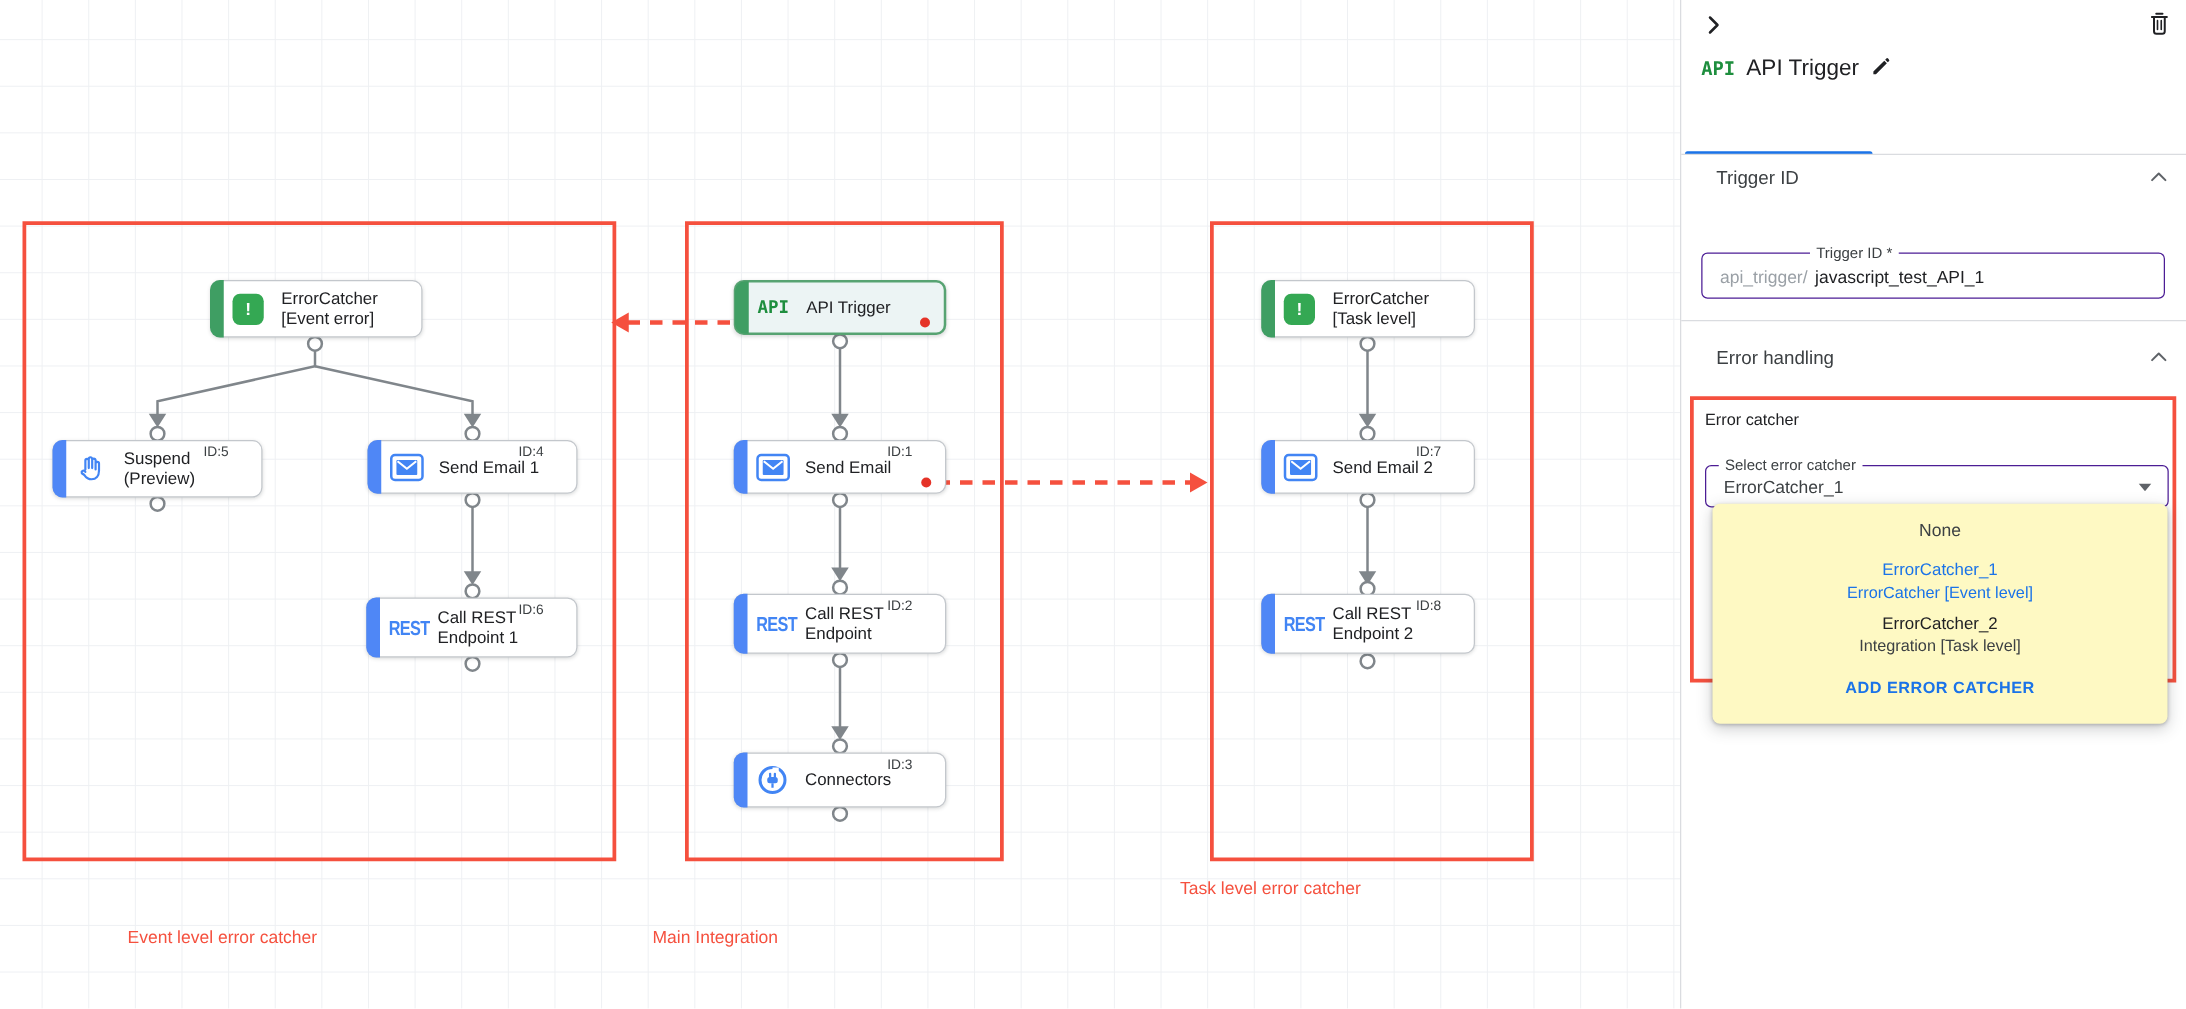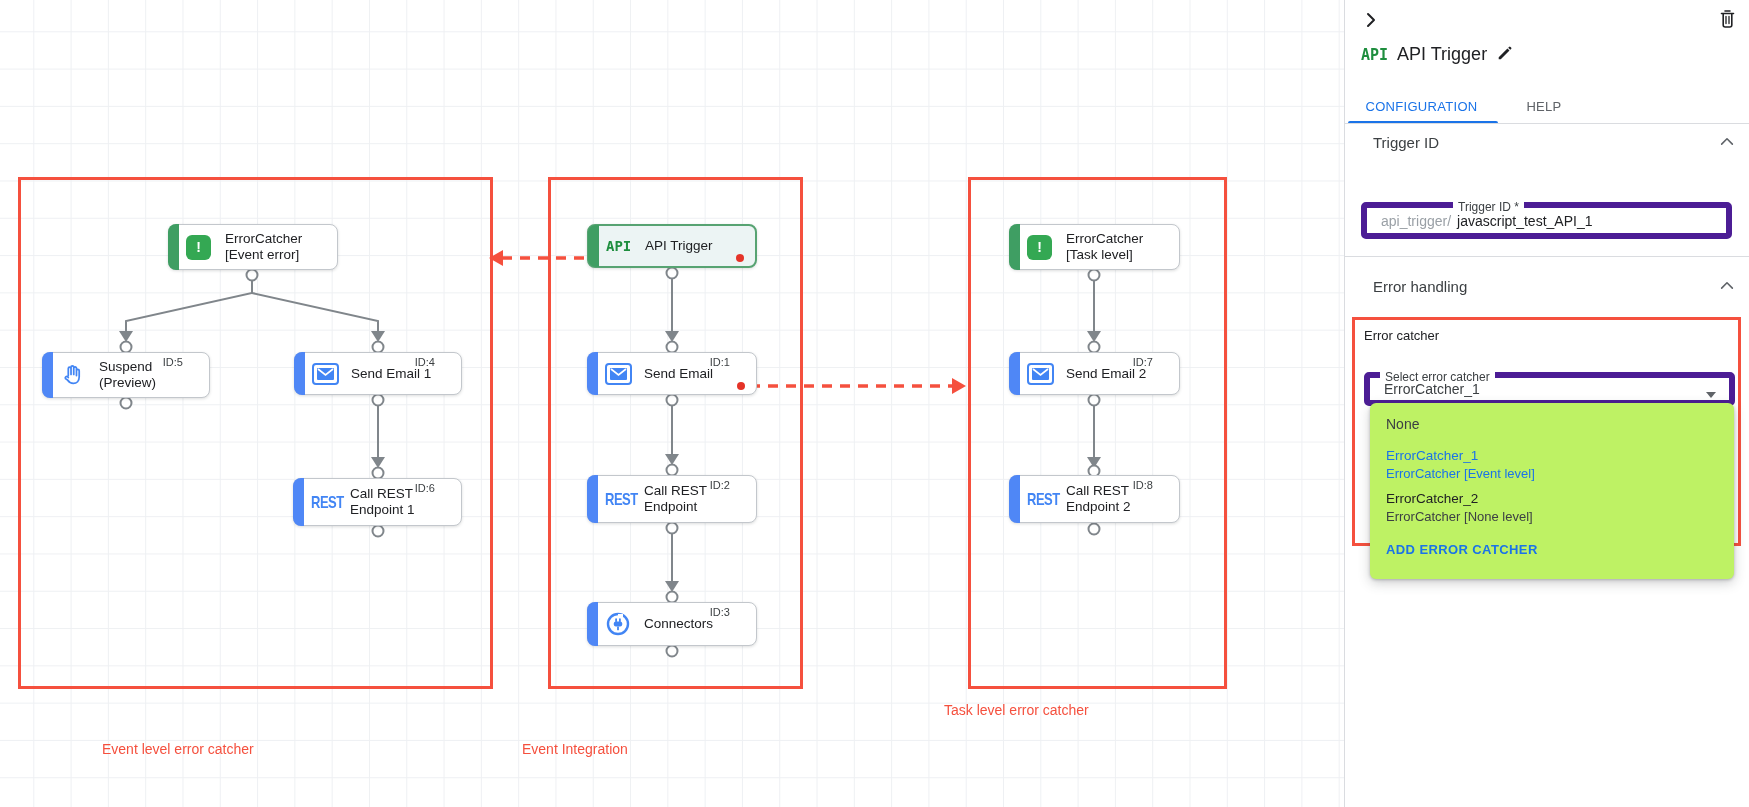--- a/index.html
+++ b/index.html
@@ -42,31 +42,31 @@
   .p-abs{position:absolute;}
   .icon-btn{cursor:pointer;background:none;border:none;padding:0;}
   #panel-title{font-size:18px;color:#202124;font-weight:400;}
   .tabs{position:absolute;left:0;top:88px;width:100%;height:36px;display:flex;}
   .tab{display:flex;align-items:center;justify-content:center;font-size:13px;font-weight:500;
     letter-spacing:.3px;color:#5f6368;}
   .tab.active{color:#1a73e8;}
   .tab-underline{position:absolute;left:3px;top:121px;width:150px;height:3px;background:#1a73e8;border-radius:2px 2px 0 0;}
   .divider{position:absolute;left:0;width:405px;height:1px;background:#dadce0;}
   .section-h{font-size:15px;font-weight:500;color:#3c4043;}
-  .mfield{position:absolute;border:6px solid #4c1d95;border-radius:5px;background:#fff;box-sizing:border-box;
+  .mfield{position:absolute;border:1px solid #4c1d95;border-radius:5px;background:#fff;box-sizing:border-box;
     display:flex;align-items:center;}
   .mfield .flabel{position:absolute;top:-8px;background:#fff;padding:0 5px;font-size:12px;font-weight:500;color:#3c4043;}
   .prefix{color:#9aa0a6;font-size:14px;}
   .fvalue{color:#202124;font-size:14px;margin-left:6px;}
   .highlight{position:absolute;border:3px solid #f5503e;box-sizing:border-box;}
   .caret-down{width:0;height:0;border-left:5.5px solid transparent;border-right:5.5px solid transparent;
     border-top:6px solid #5f6368;}
-  .dropdown{position:absolute;background:#bef264;border-radius:6px;
+  .dropdown{position:absolute;background:#fef9c3;border-radius:6px;
     box-shadow:0 1px 3px rgba(60,64,67,.3),0 4px 12px rgba(60,64,67,.25);
-    padding:13px 16px 14px 16px;box-sizing:border-box;}
+    padding:13px 16px 14px 16px;box-sizing:border-box;text-align:center;}
   .dd-none{font-size:14px;color:#3c4043;}
   .dd-name{font-size:13.5px;font-weight:500;}
   .dd-detail{font-size:13px;margin-top:3px;}
   .dd-opt.sel .dd-name,.dd-opt.sel .dd-detail{color:#1a73e8;}
   .dd-opt.unsel .dd-name{color:#202124;}
   .dd-opt.unsel .dd-detail{color:#3c4043;}
   .dd-add{font-size:13px;font-weight:600;letter-spacing:.4px;color:#1a73e8;margin-top:18px;cursor:pointer;}
 </style>
 </head>
 <body>
@@ -256,21 +256,21 @@
       <span class="bar blue"></span>
       <span class="icon-wrap logo-rest">REST</span>
       <span class="nlabel">
         <span>Call REST</span><br>
         <span>Endpoint 2</span>
       </span>
       <span class="nid">ID:8</span>
     </div>
 
     <div class="caption" style="left:102px;top:741px;">Event level error catcher</div>
-    <div class="caption" style="left:522px;top:741px;">Event Integration</div>
+    <div class="caption" style="left:522px;top:741px;">Main Integration</div>
     <div class="caption" style="left:944px;top:702px;">Task level error catcher</div>
   </div>
 
   <div id="panel">
 
     <button class="icon-btn p-abs" style="left:16px;top:10px;">
       <svg width="20" height="20" viewBox="0 0 20 20" fill="none" stroke="#202124" stroke-width="2" stroke-linecap="round" stroke-linejoin="round">
           <polyline points="7,4 13,10 7,16"></polyline>
         </svg>
     </button>
@@ -284,24 +284,20 @@
     <div class="p-abs" style="left:16px;top:44px;display:flex;align-items:center;gap:9px;">
       <span class="logo-api" style="font-size:15px;">API</span>
       <span id="panel-title">API Trigger</span>
       <button class="icon-btn">
         <svg width="18" height="18" viewBox="0 0 20 20" fill="#202124">
             <path d="M3 14.7 V17 h2.3 L15 7.3 12.7 5 3 14.7 z M16.8 5.5 a1.1 1.1 0 0 0 0-1.6 l-.7-.7 a1.1 1.1 0 0 0-1.6 0 l-1 1 2.3 2.3 1-1 z"></path>
           </svg>
       </button>
     </div>
 
-    <div class="tabs">
-      <div class="tab active" style="width:153px;">CONFIGURATION</div>
-      <div class="tab" style="width:92px;">HELP</div>
-    </div>
     <div class="tab-underline"></div>
     <div class="divider" style="top:123px;"></div>
 
     <div class="section-h p-abs" style="left:28px;top:134px;">Trigger ID</div>
     <button class="icon-btn p-abs" style="right:14px;top:134px;">
       <svg width="16" height="14" viewBox="0 0 18 13" fill="none" stroke="#5f6368" stroke-width="1.8" stroke-linecap="round" stroke-linejoin="round">
           <polyline points="3,10 9,4 15,10"></polyline>
         </svg>
     </button>
 
@@ -330,20 +326,20 @@
       </div>
 
       <div class="dropdown" style="left:15px;top:83px;width:364px;height:176px;">
         <div class="dd-none">None</div>
         <div class="dd-opt sel" style="margin-top:16px;">
           <div class="dd-name">ErrorCatcher_1</div>
           <div class="dd-detail">ErrorCatcher [Event level]</div>
         </div>
         <div class="dd-opt unsel" style="margin-top:10px;">
           <div class="dd-name">ErrorCatcher_2</div>
-          <div class="dd-detail">ErrorCatcher [None level]</div>
+          <div class="dd-detail">Integration [Task level]</div>
         </div>
         <div class="dd-add">ADD ERROR CATCHER</div>
       </div>
     </div>
 
   </div>
 </div>
 
 </body></html>

